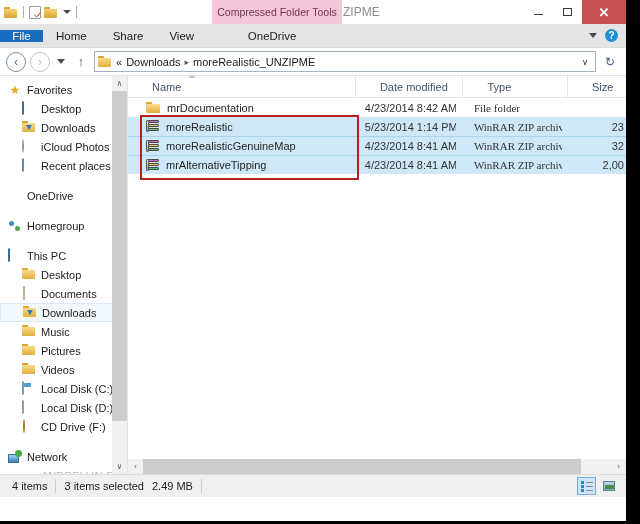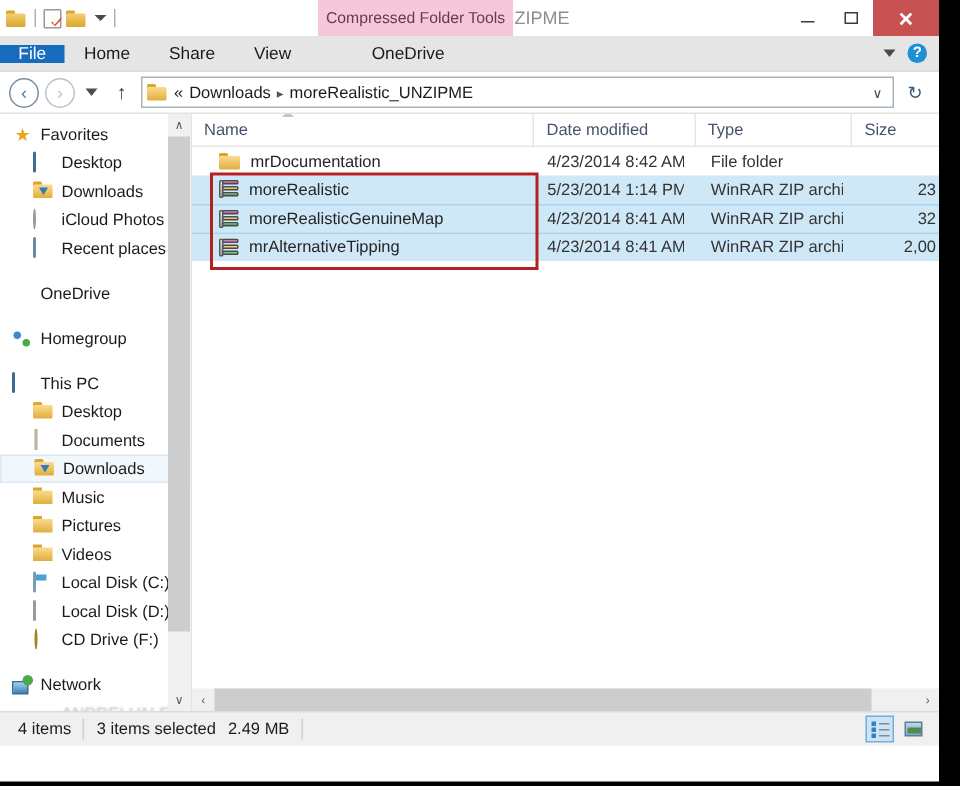--- a/index.html
+++ b/index.html
@@ -411,21 +411,21 @@
     overflow: hidden;
   }
   .col-head {
     height: 22px;
     display: flex; align-items: center;
     font-size: 11px; color: #44546a;
     border-bottom: 1px solid #e6e6e6;
     background: #fff;
     position: relative;
   }
-  .ch { padding-left: 8px; position: relative; height: 22px; line-height: 22px; }
+  .ch { padding-left: 24px; position: relative; height: 22px; line-height: 22px; }
   .ch + .ch { border-left: 1px solid #e6e6e6; }
   .ch-name { width: 233px; }
   .ch-date { width: 110px; }
   .ch-type { width: 107px; }
   .ch-size { width: 60px; }
   .sort-arrow {
     position: absolute; left: 60px; top: -2px;
     width: 0; height: 0;
     border-left: 4px solid transparent;
     border-right: 4px solid transparent;
@@ -435,21 +435,21 @@
   .row {
     height: 19px;
     display: flex; align-items: center;
     font-size: 11px; color: #252525;
   }
   .row.selected { background: #cfe8f7; }
   .row.selected + .row.selected { border-top: 1px solid #a9d4ec; }
   .cell { padding-left: 8px; overflow: hidden; white-space: nowrap; margin-left: 10px; }
   .c-name { width: 233px; display: flex; align-items: center; gap: 6px; }
   .c-date { width: 110px; color: #333; }
-  .c-type { width: 107px; color: #333; }
+  .c-type { width: 107px; color: #333; font-family: Liberation Serif, serif; }
   .c-size { width: 60px; text-align: right; padding-right: 2px; padding-left: 0; color: #333; }
 
   .ico-rar {
     width: 14px; height: 13px; flex: 0 0 14px; position: relative;
   }
   .ico-rar .bk { position: absolute; width: 11px; height: 3px; left: 2px; border: 1px solid #4a4a4a; border-radius: 1px; }
   .ico-rar .b1 { top: 0px; background: linear-gradient(#f08fd0, #c23a96); }
   .ico-rar .b2 { top: 4px; background: linear-gradient(#ffe27a, #e5b320); }
   .ico-rar .b3 { top: 8px; background: linear-gradient(#8fe08f, #2f9b4a); }
   .ico-rar .bind { position: absolute; left: 0; top: 0; width: 3px; height: 12px; background: linear-gradient(#e8e8e8,#9e9e9e); border: 1px solid #5a5a5a; border-radius: 1px; }

